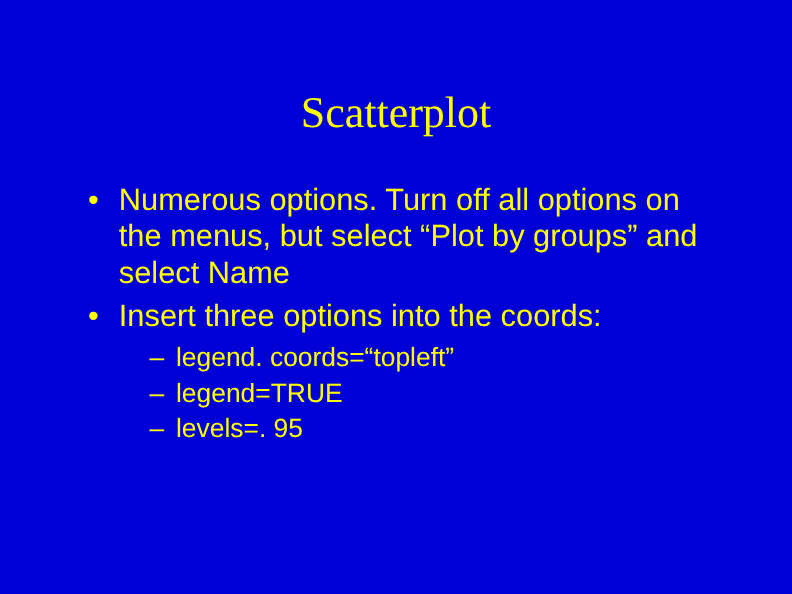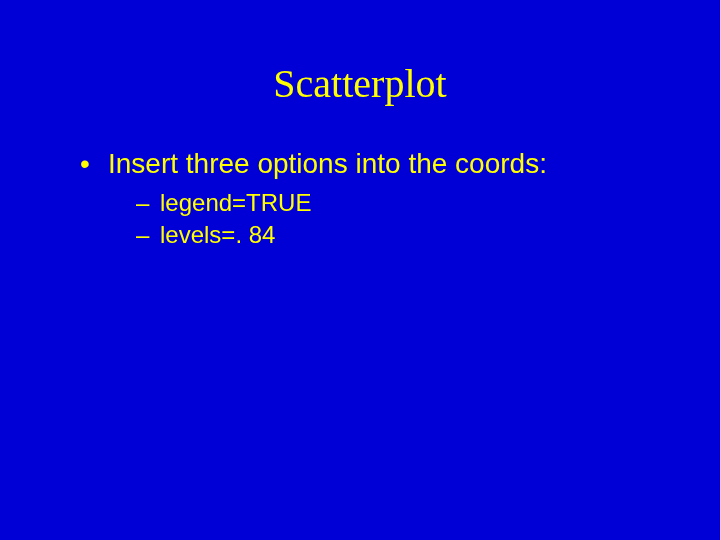--- a/index.html
+++ b/index.html
@@ -13,20 +13,21 @@
     background: #0000d6;
     color: #ffff00;
     font-family: Arial, Helvetica, sans-serif;
   }
   .slide {
     box-sizing: border-box;
     width: 720px;
     height: 416px;
     padding: 60px 60px 40px 60px;
     position: relative;
+    margin-top: 18px;
   }
   h1.title {
     margin: 0 0 40px 0;
     text-align: center;
     font-size: 40px;
     font-weight: 400;
     font-family: "Times New Roman", Times, serif;
     color: #ffff00;
   }
   ul.bullets {
@@ -68,24 +69,30 @@
     top: 0;
   }
 </style>
 </head>
 <body>
 
 <div class="slide">
   <h1 class="title">Scatterplot</h1>
   <ul class="bullets">
     <li>
+      <span>Numerous options. Turn off all options on the menus, but select “Plot by groups” and select Name</span>
+    </li>
+    <li>
       <span>Insert three options into the coords:</span>
       <ul class="subbullets">
+        <li>
+          <span>legend. coords=“topleft”</span>
+        </li>
         <li>
           <span>legend=TRUE</span>
         </li>
         <li>
-          <span>levels=. 84</span>
+          <span>levels=. 95</span>
         </li>
       </ul>
     </li>
   </ul>
 </div>
 
 </body></html>

